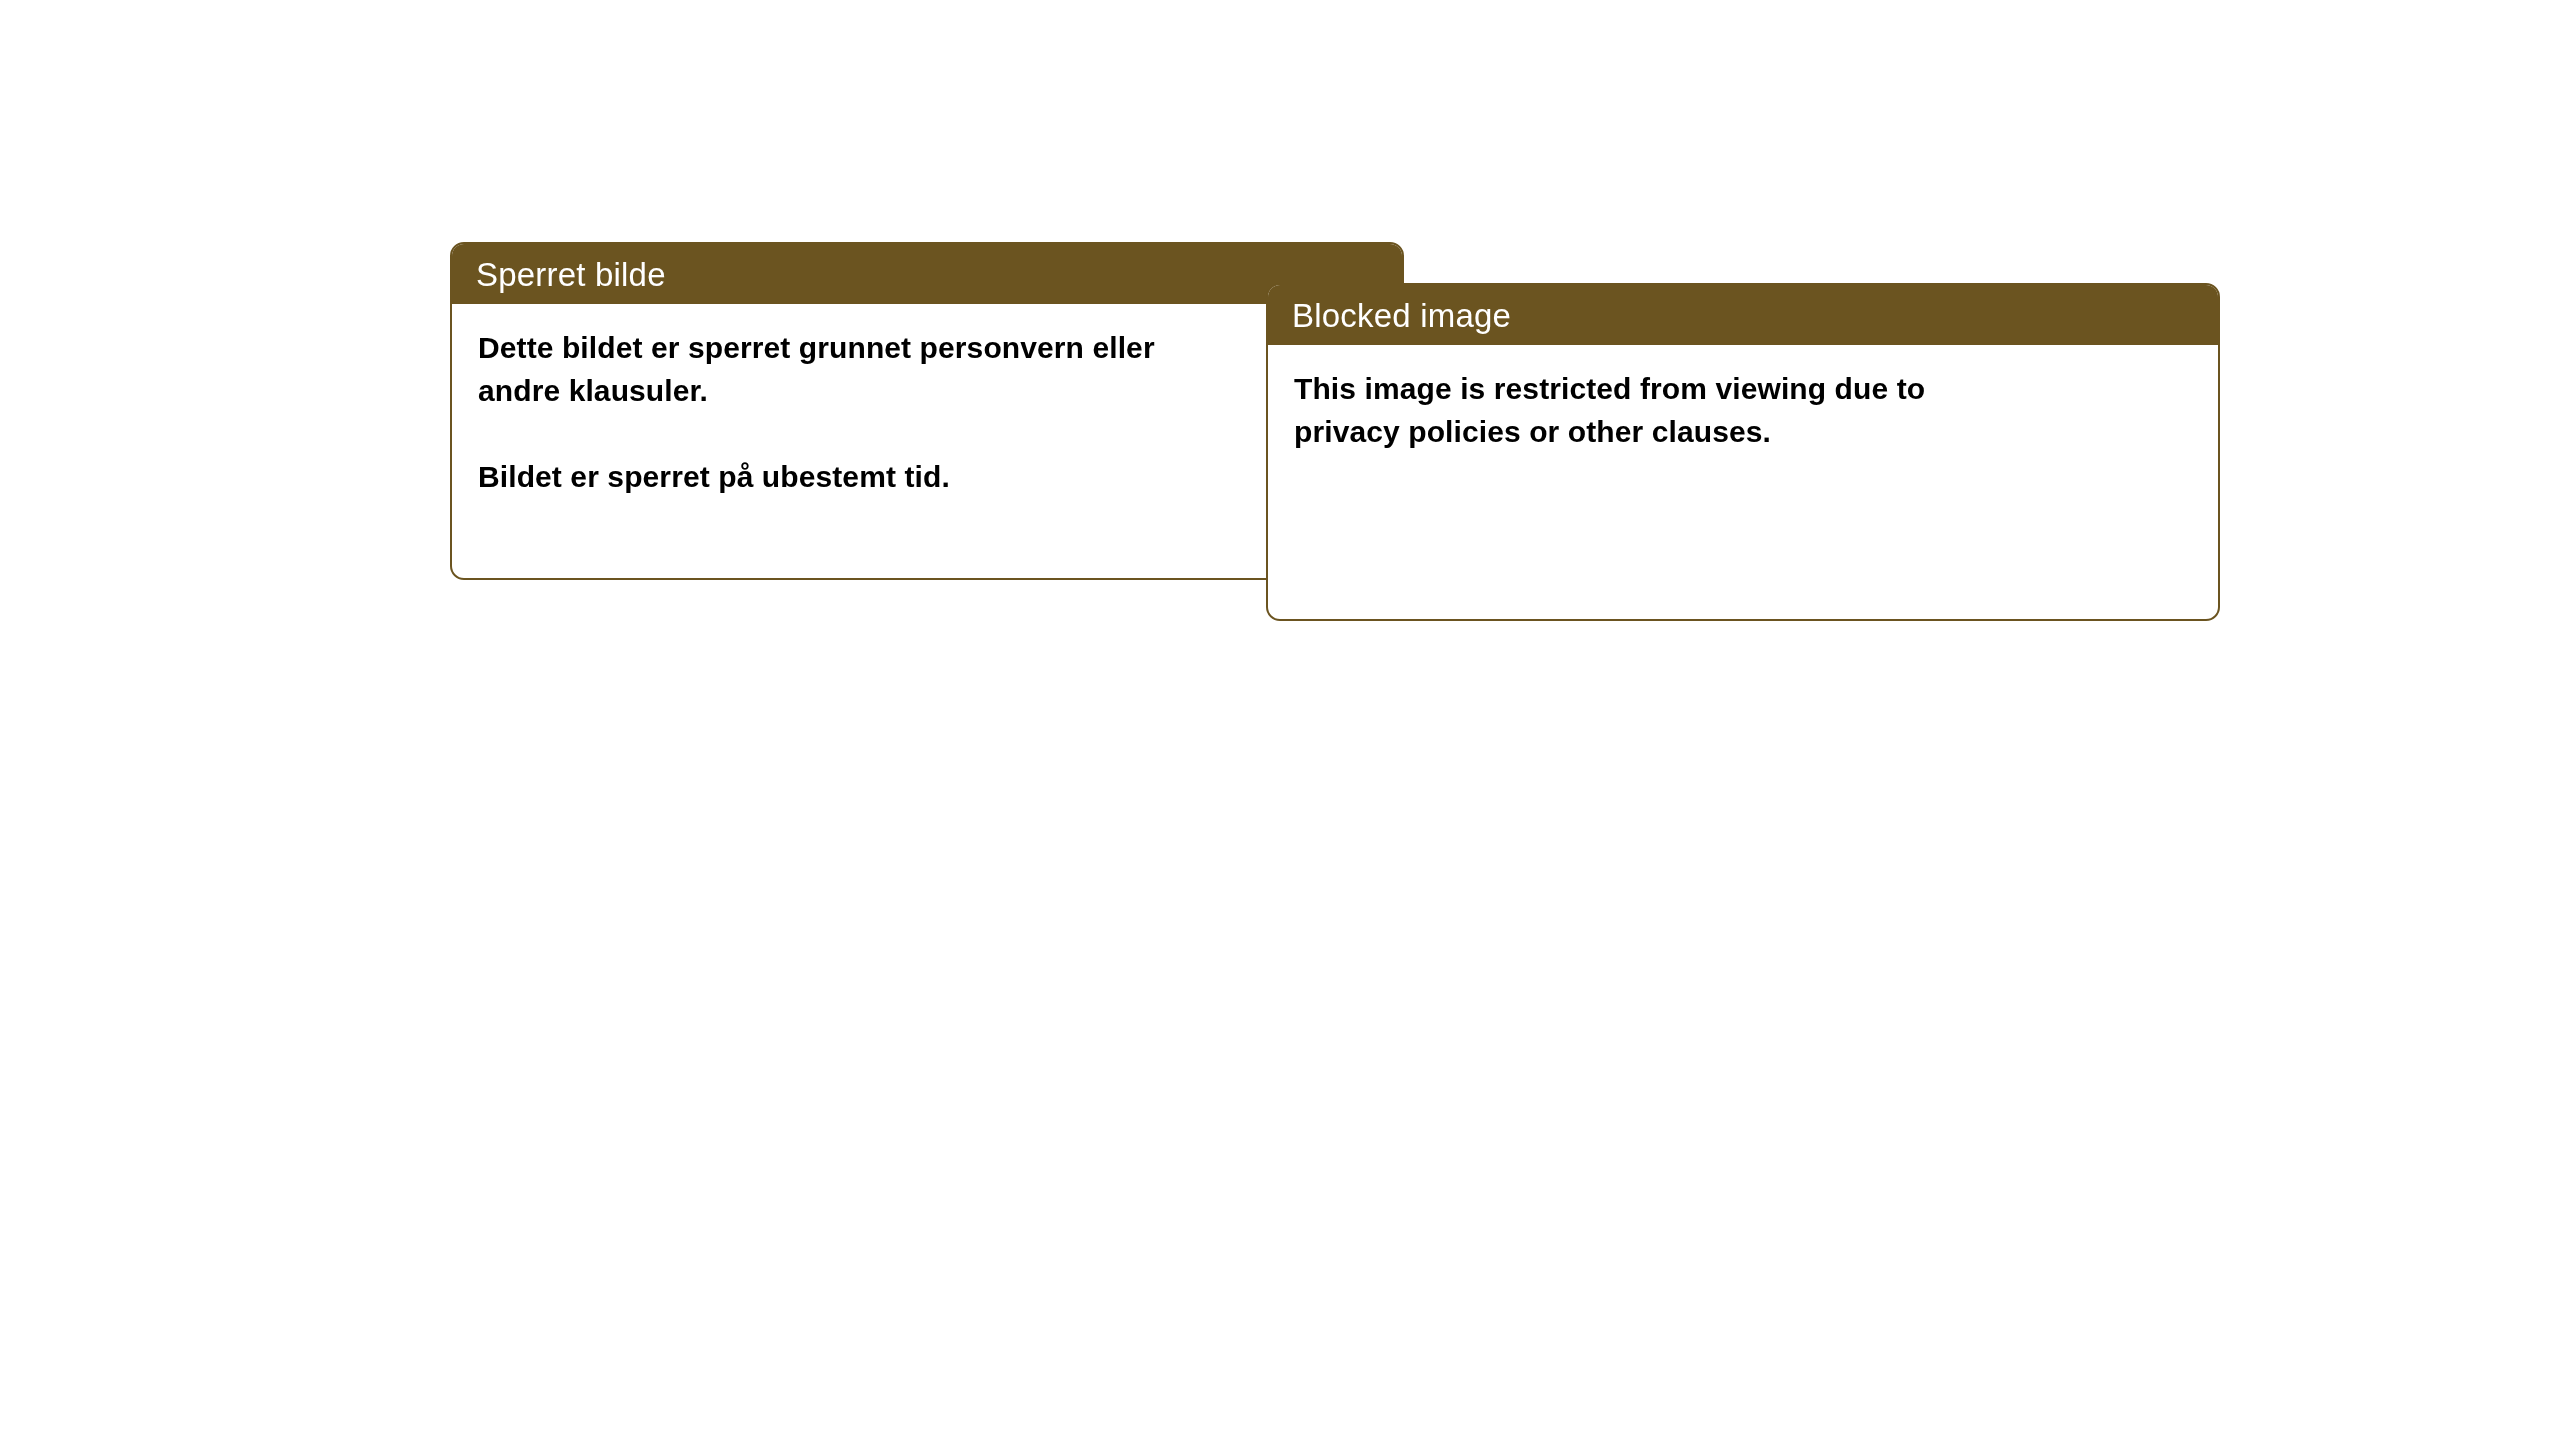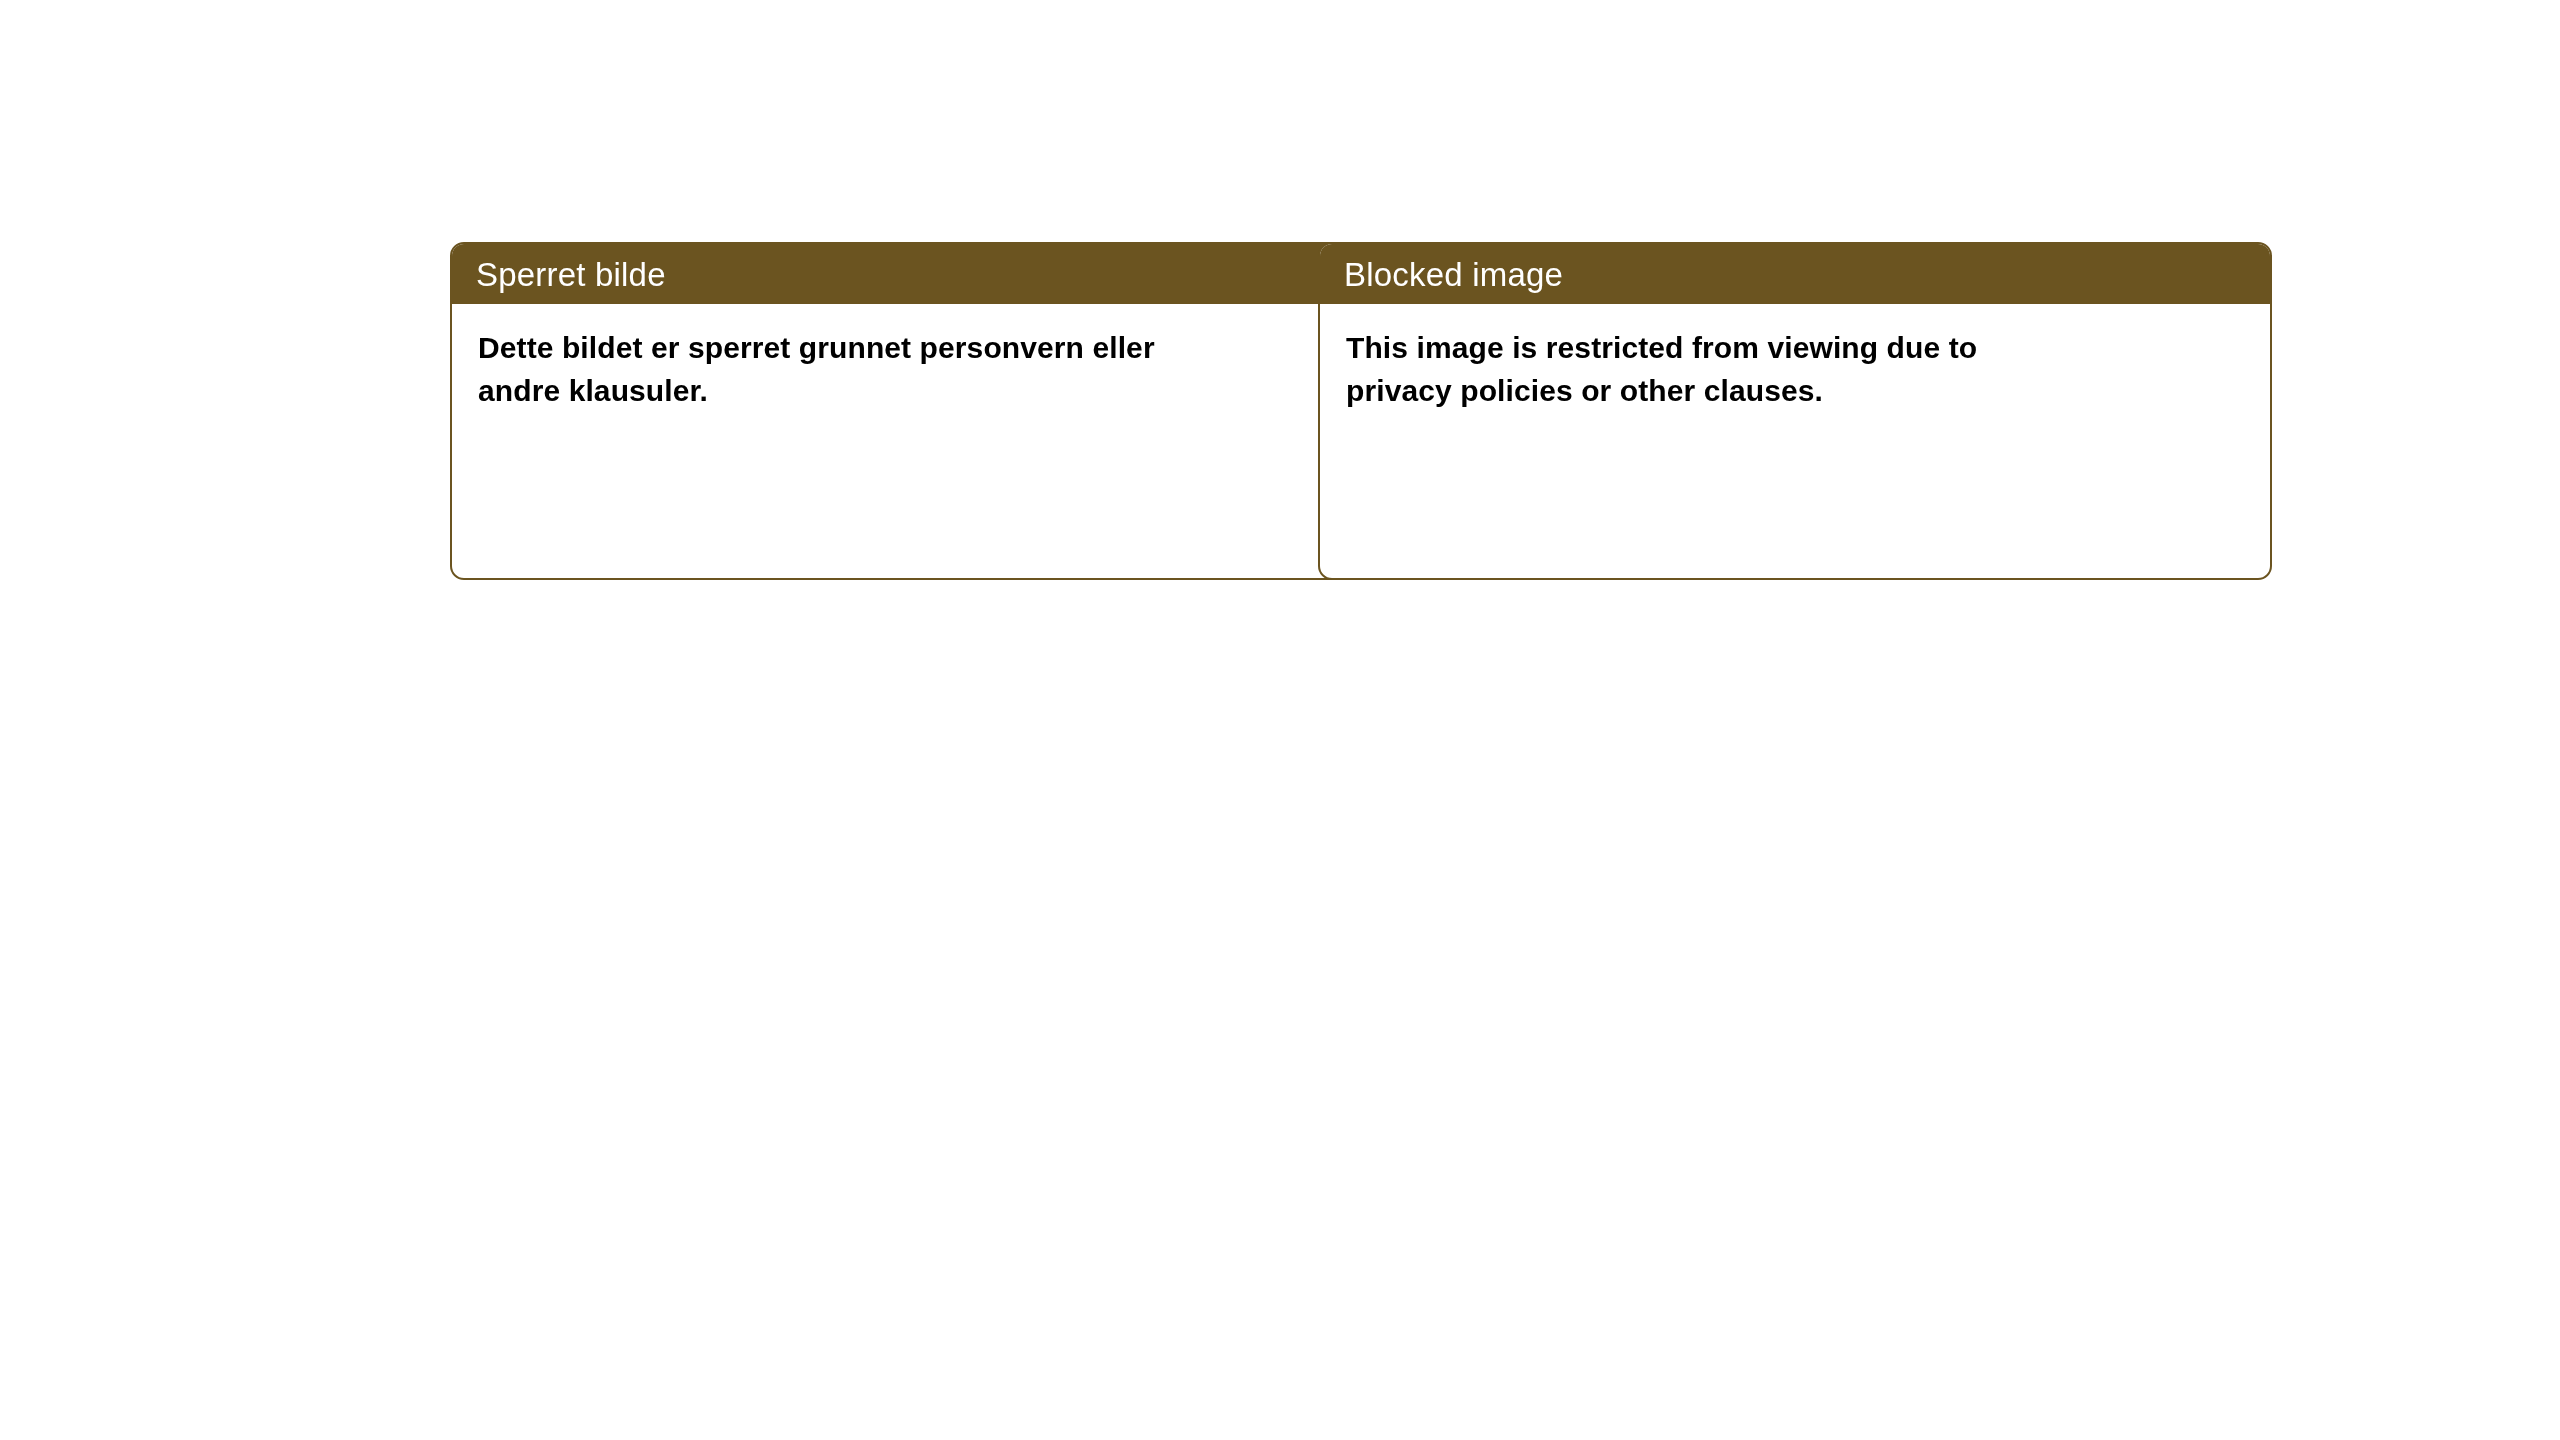--- a/index.html
+++ b/index.html
@@ -27,21 +27,21 @@
     width: 954px;
     height: 338px;
     box-sizing: border-box;
     background: #ffffff;
     border: 2px solid #6b5420;
     border-radius: 14px;
     overflow: hidden;
   }
 
   #card-blocked-no  { left: 450px; }
-  #card-blocked-en  { left: 1318px; }
+  #card-blocked-en  { left: 1266px; margin-top: 41px; }
 
   .card-header {
     height: 60px;
     background: #6b5420;
     display: flex;
     align-items: center;
     padding: 0 0 0 24px;
     box-sizing: border-box;
   }
 
@@ -79,20 +79,21 @@
 <body>
 
 <div id="stage">
 
   <div class="notice-card" id="card-blocked-no">
     <div class="card-header">
       <span class="card-title">Sperret bilde</span>
     </div>
     <div class="card-body">
       <p class="card-paragraph">Dette bildet er sperret grunnet personvern eller andre klausuler.</p>
+      <p class="card-paragraph">Bildet er sperret på ubestemt tid.</p>
     </div>
   </div>
 
   <div class="notice-card" id="card-blocked-en">
     <div class="card-header">
       <span class="card-title">Blocked image</span>
     </div>
     <div class="card-body">
       <p class="card-paragraph">This image is restricted from viewing due to privacy policies or other clauses.</p>
     </div>

